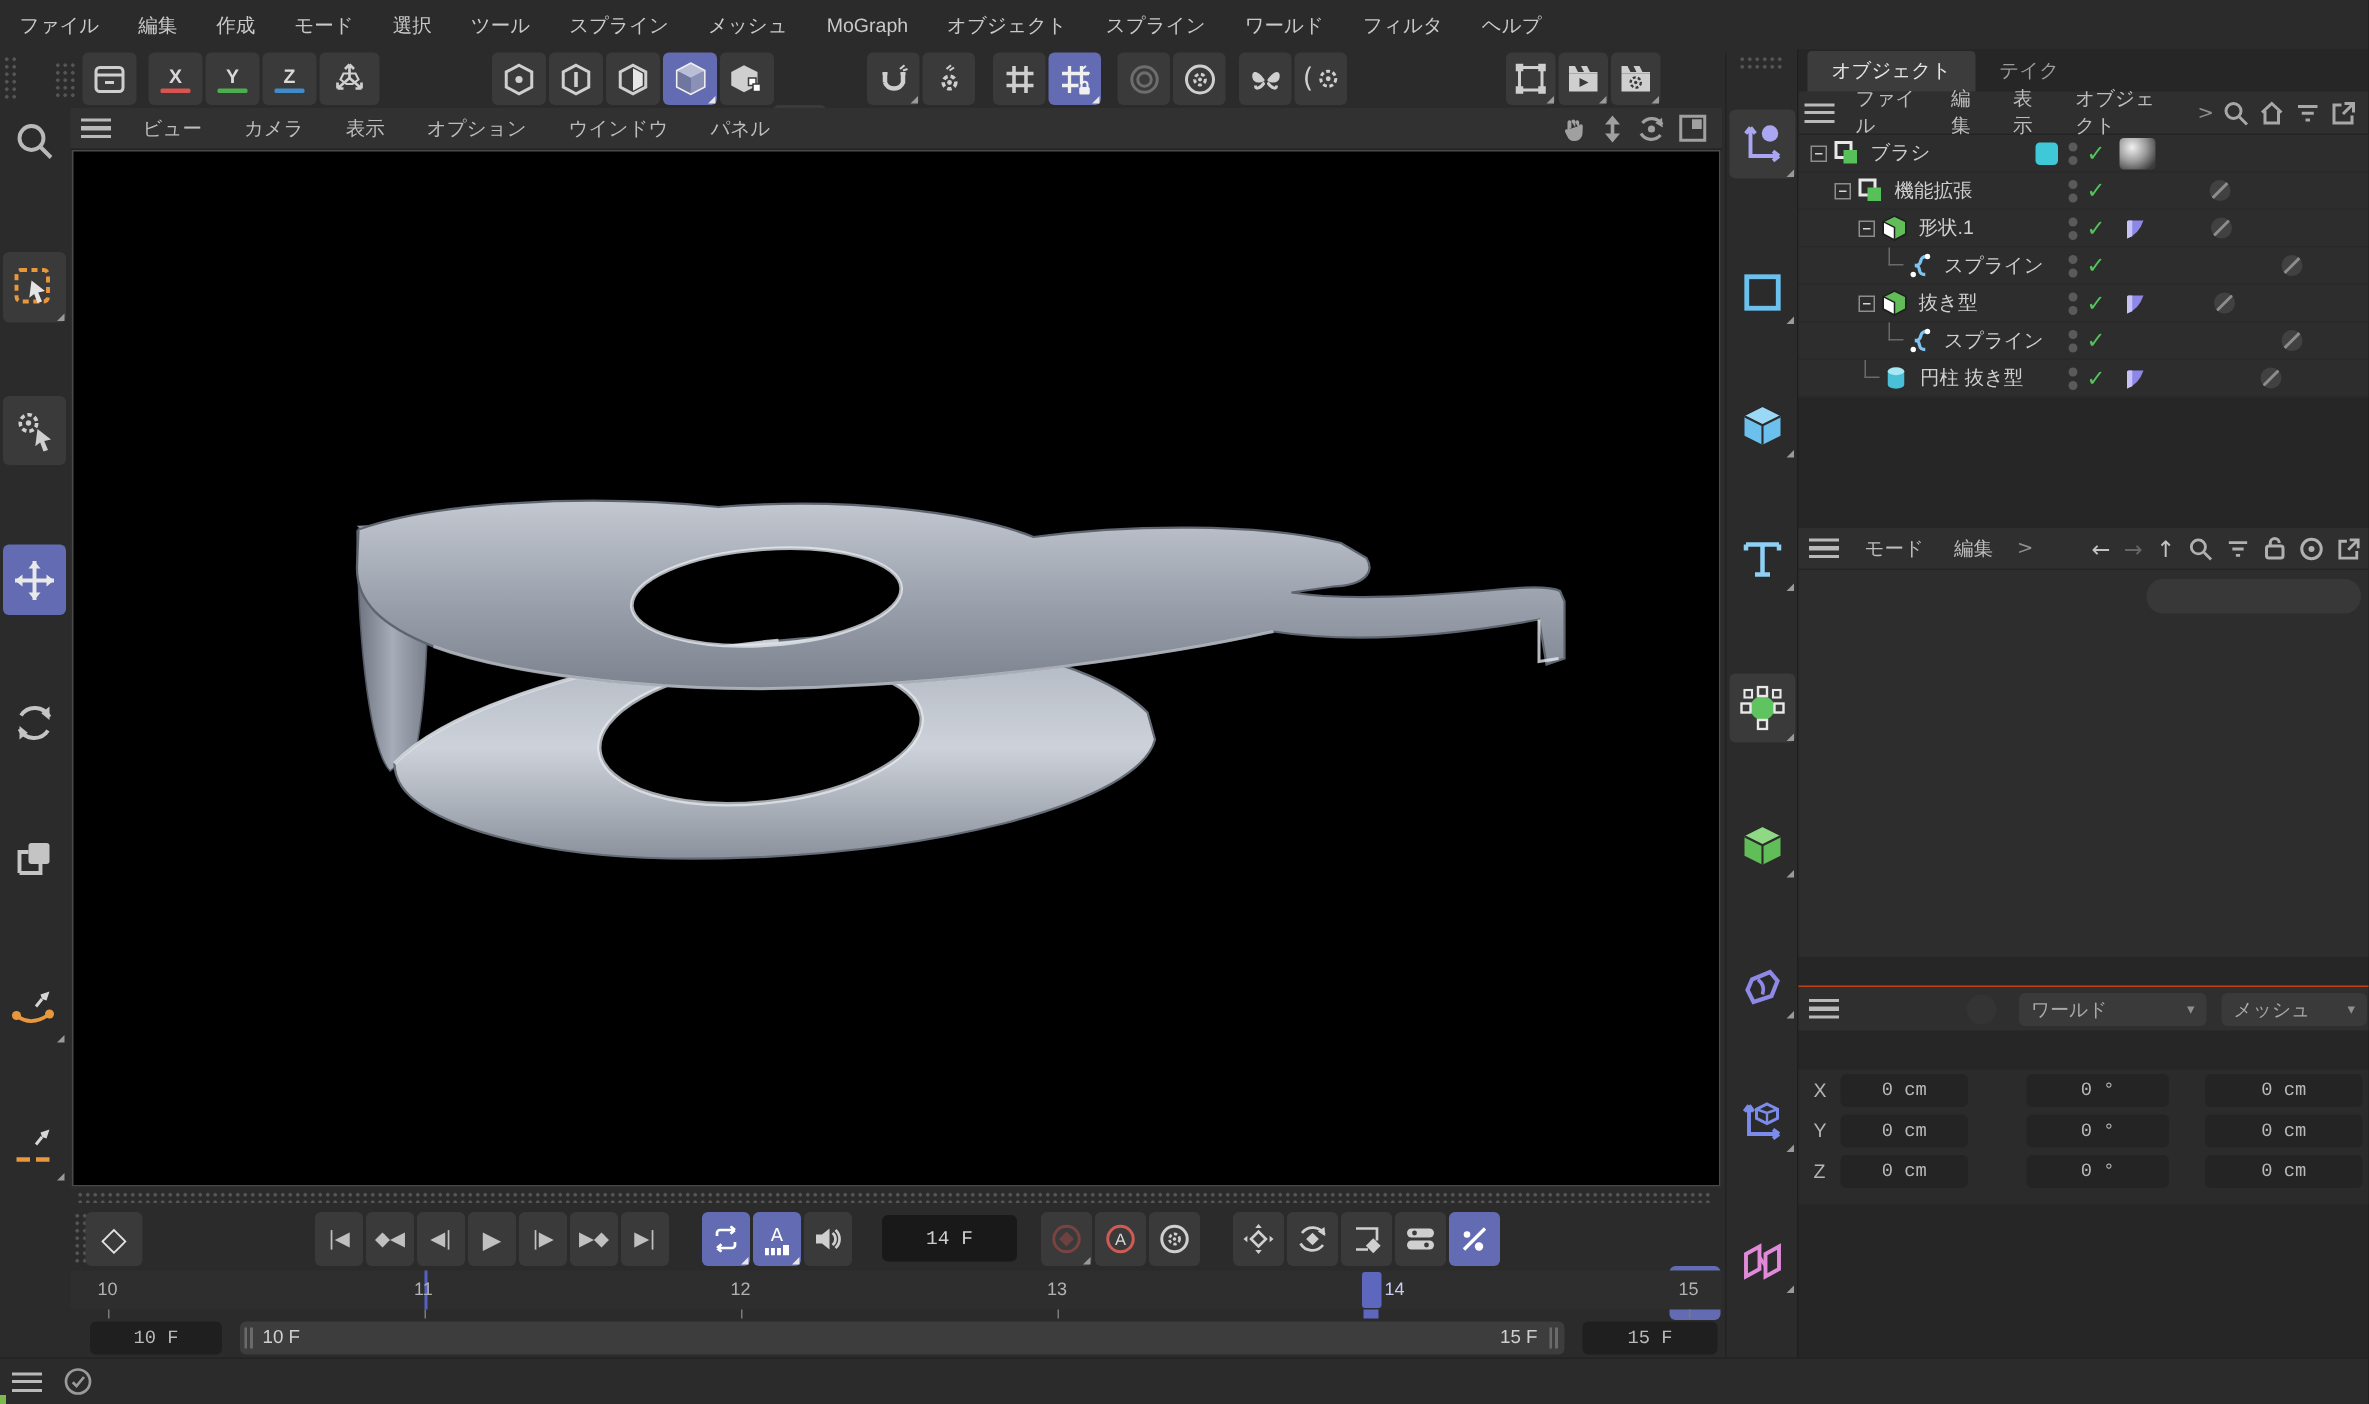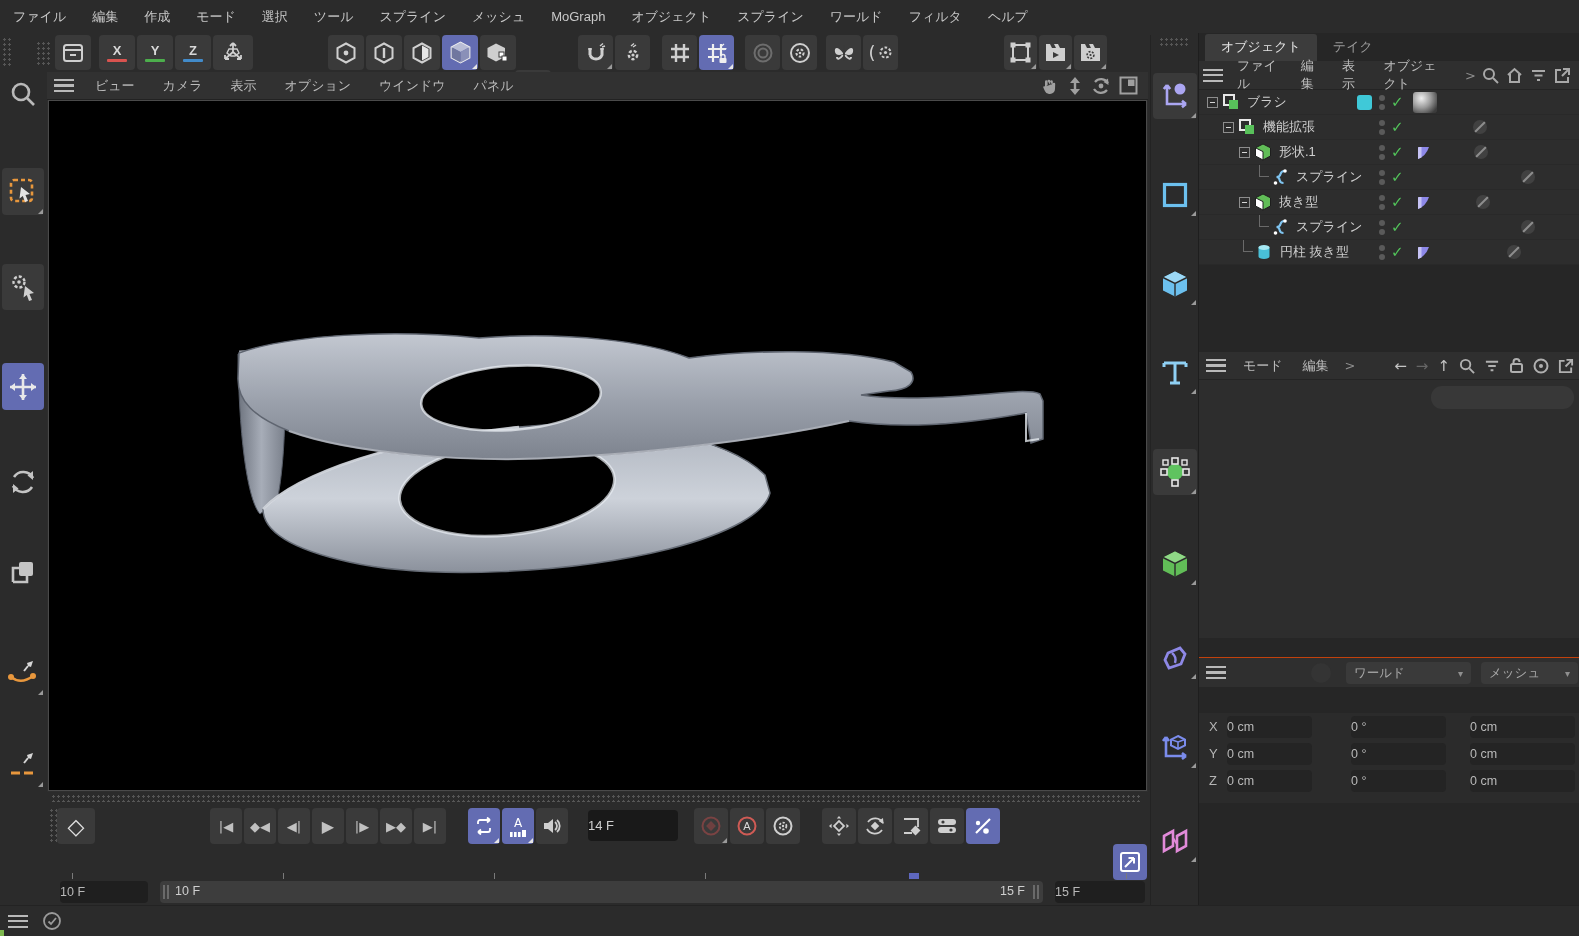--- a/index.html
+++ b/index.html
@@ -28,21 +28,21 @@
   .tree-row { height:25px; display:flex; align-items:center; position:relative; border-bottom:1px solid #292929; background:#2d2d2d; }
   .tree-label { margin-left:7px; color:#cfcfcf; white-space:nowrap; }
   .expand { width:11px; height:11px; border:1px solid #8d8d8d; background:#2d2d2d; position:relative; flex:none; }
   .expand:before { content:""; position:absolute; left:2px; right:2px; top:4px; height:1px; background:#d6d6d6; }
   .corner { width:10px; height:12px; border-left:1px solid #6a6a6a; border-bottom:1px solid #6a6a6a; margin:-10px 2px 2px 4px; flex:none; }
   .vis-dots { display:flex; flex-direction:column; gap:3px; }
   .vis-dots i { width:6px; height:6px; border-radius:50%; background:#5a5a5a; }
   .slashcircle { width:14px; height:14px; border-radius:50%; background:#414141; position:relative; overflow:hidden; }
   .slashcircle:before { content:""; position:absolute; left:-2px; top:6px; width:18px; height:2px; background:#8d8d8d; transform:rotate(-45deg); }
   .checkmark { color:#52c45a; font-weight:bold; font-size:15px; font-family:"DejaVu Sans",sans-serif; }
-  .field { background:#242424; border-radius:4px; color:#b9b9b9; display:flex; align-items:center; font-size:12.5px; }
+  .field { background:#242424; border-radius:4px; color:#b9b9b9; display:flex; align-items:center; justify-content:center; font-size:12.5px;font-family:Liberation Mono, monospace; }
   .dd { background:#3a3a3a; border-radius:4px; color:#a9a9a9; display:flex; align-items:center; justify-content:space-between; padding:0 8px; font-size:12.5px; }
   .caret { color:#8f8f8f; font-size:10px; font-family:"DejaVu Sans",sans-serif; }
 </style>
 </head>
 <body>
 
 <div id="app">
 
   <div class="abs row" style="left:0;top:0;width:1579px;height:33px;background:#2b2b2b;">
     <div class="menu-item">ファイル</div>
@@ -859,20 +859,30 @@
       </div>
     </div>
 
     <div class="abs btn active" style="left:1066px;top:16px;width:34px;height:36px;">
       <svg width="22" height="22" viewBox="0 0 22 22">
         <rect x="2" y="2" width="18" height="18" rx="2" fill="none" stroke="#fff" stroke-width="2"></rect>
         <path d="M6 16 L15 7 M15 7 L15 12.5 M15 7 L9.5 7" stroke="#fff" stroke-width="2" fill="none"></path>
       </svg>
     </div>
 
+    <div class="abs" style="left:0;top:55px;width:1101px;height:26px;background:#2e2e2e;">
+      <span class="abs" style="left:236px;top:0;width:2px;height:26px;background:#5560c4;"></span>
+      <span class="abs" style="left:861px;top:1px;width:13px;height:24px;background:#5e67be;border-radius:2px;"></span>
+      <span class="abs" style="left:18px;top:5px;font-size:12px;color:#b2b2b2;">10</span>
+      <span class="abs" style="left:229px;top:5px;font-size:12px;color:#b2b2b2;">11</span>
+      <span class="abs" style="left:440px;top:5px;font-size:12px;color:#b2b2b2;">12</span>
+      <span class="abs" style="left:651px;top:5px;font-size:12px;color:#b2b2b2;">13</span>
+      <span class="abs" style="left:876px;top:5px;font-size:12px;color:#c9cdf0;">14</span>
+      <span class="abs" style="left:1072px;top:5px;font-size:12px;color:#b2b2b2;">15</span>
+    </div>
 
     <div class="abs" style="left:0;top:81px;width:1101px;height:6px;">
       <span class="abs" style="left:25px;width:1px;height:6px;background:#7a7a7a;"></span>
       <span class="abs" style="left:236px;width:1px;height:6px;background:#7a7a7a;"></span>
       <span class="abs" style="left:447px;width:1px;height:6px;background:#7a7a7a;"></span>
       <span class="abs" style="left:658px;width:1px;height:6px;background:#7a7a7a;"></span>
       <span class="abs" style="left:862px;width:10px;height:6px;background:#5e67be;"></span>
       <span class="abs" style="left:1079px;width:1px;height:6px;background:#7a7a7a;"></span>
     </div>
 

